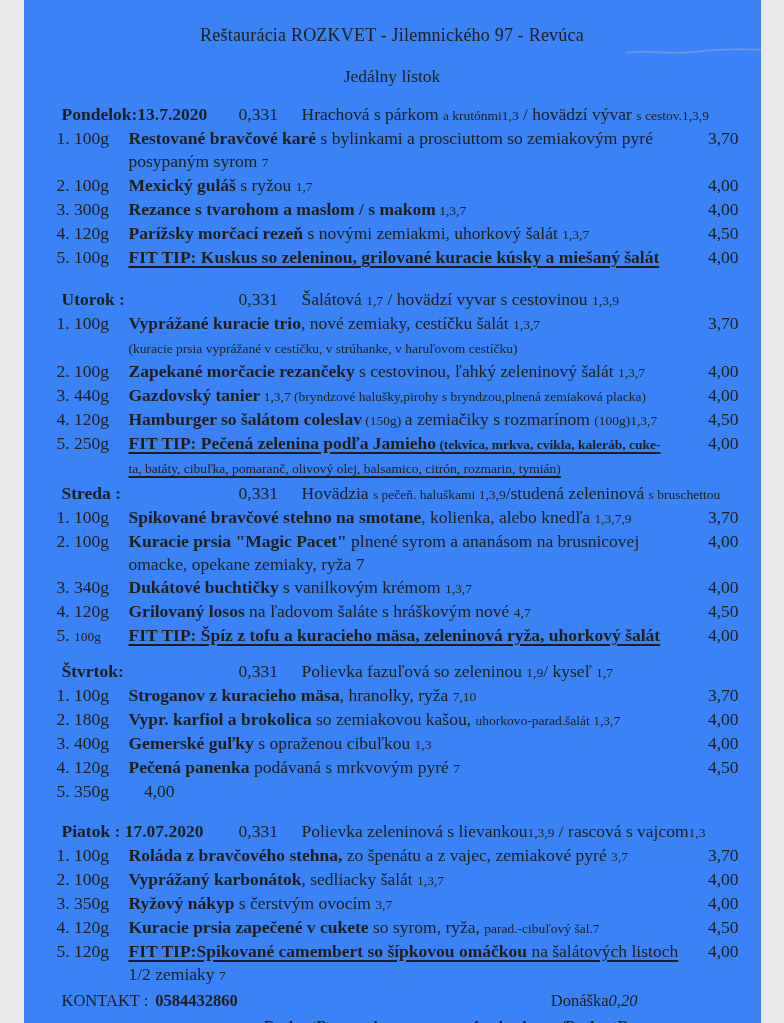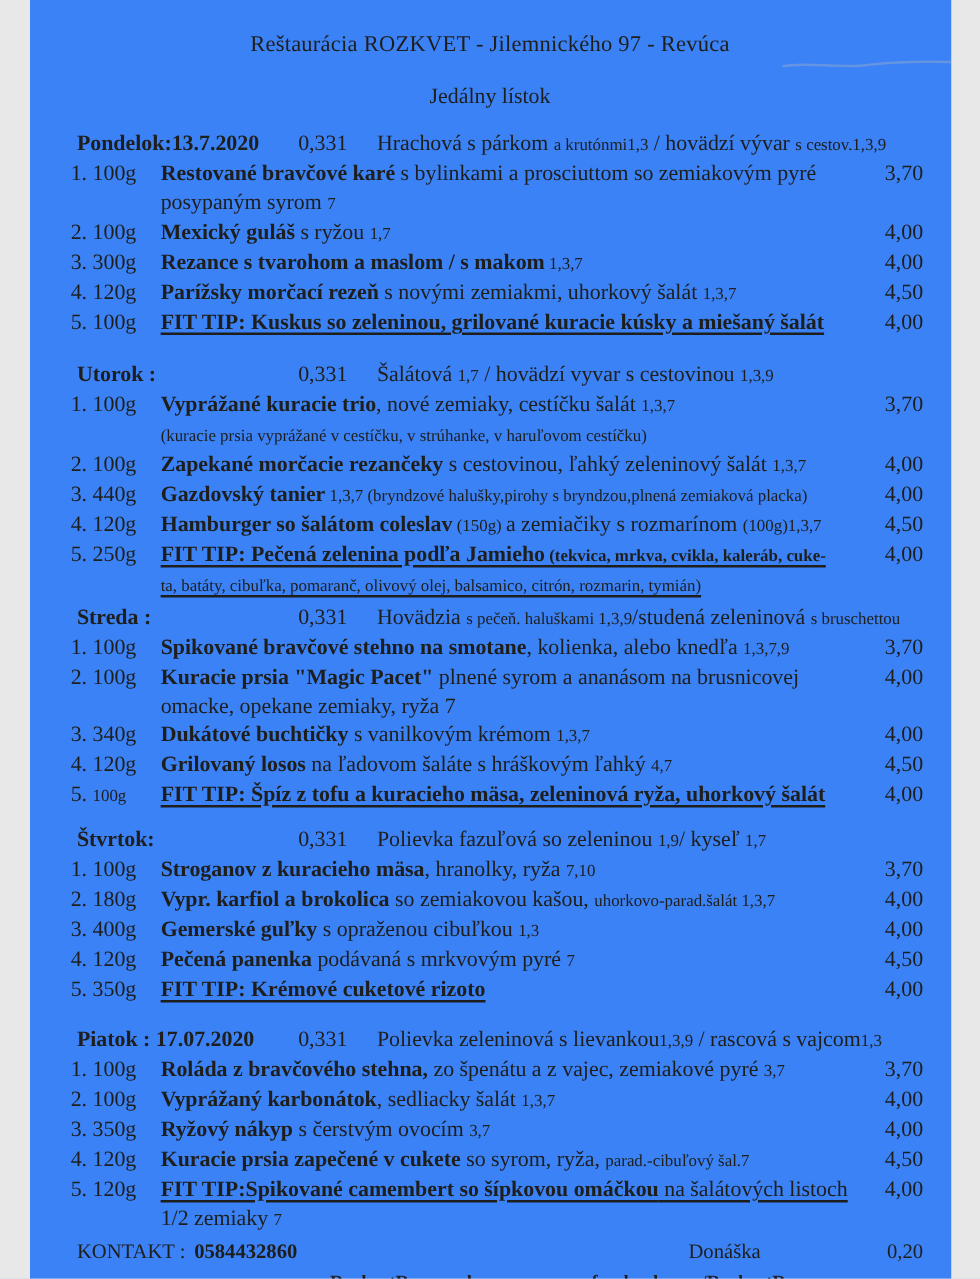--- a/index.html
+++ b/index.html
@@ -27,21 +27,21 @@
   .numw .w-sm{font-size:13.5px;}
   .desc{flex:1;padding-right:4px;}
   .line{display:block;}
   .seg-b{font-weight:bold;}
   .seg-smb{font-weight:bold;font-size:13.5px;}
   .u{text-decoration:underline;text-decoration-thickness:1.6px;text-underline-offset:3px;}
   .price{width:46px;text-align:right;flex-shrink:0;}
   .footer-contact{display:flex;padding:0 22px 0 38px;font-size:16.5px;line-height:23px;margin-top:2px;align-items:baseline;}
   .phone{font-weight:bold;margin-left:7px;}
   .donaska{margin-left:auto;}
-  .donaska-price{width:130px;text-align:right;}
+  .donaska-price{width:130px;font-style:italic;}
   .footer-links{display:flex;gap:56px;margin:3px 0 0 205px;font-size:15px;font-weight:bold;line-height:23px;}
   .scan-artifact{position:absolute;top:44px;left:600px;width:165px;height:14px;opacity:.55;}
   .scan-artifact svg{display:block;}
 </style>
 </head>
 <body>
 
 <div class="page">
   <div class="scan-artifact">
     <svg width="165" height="14" viewBox="0 0 165 14">
@@ -164,21 +164,21 @@
         <div class="item">
           <span class="numw">3. <span>340g</span></span>
           <span class="desc">
             <span class="line"><span class="seg-b">Dukátové buchtičky</span><span class="seg-n"> s vanilkovým krémom </span><span class="seg-sm">1,3,7</span></span>
           </span>
           <span class="price">4,00</span>
         </div>
         <div class="item">
           <span class="numw">4. <span>120g</span></span>
           <span class="desc">
-            <span class="line"><span class="seg-b">Grilovaný losos</span><span class="seg-n"> na ľadovom šaláte s hráškovým ľahký </span><span class="seg-sm">4,7</span></span>
+            <span class="line"><span class="seg-b">Grilovaný losos</span><span class="seg-n"> na ľadovom šaláte s hráškovým nové </span><span class="seg-sm">4,7</span></span>
           </span>
           <span class="price">4,50</span>
         </div>
         <div class="item">
           <span class="numw">5. <span class="w-sm">100g</span></span>
           <span class="desc">
             <span class="line u"><span class="seg-b">FIT TIP: Špíz z tofu a kuracieho mäsa, zeleninová ryža, uhorkový šalát</span></span>
           </span>
           <span class="price">4,00</span>
         </div>
@@ -212,23 +212,20 @@
         </div>
         <div class="item">
           <span class="numw">4. <span>120g</span></span>
           <span class="desc">
             <span class="line"><span class="seg-b">Pečená panenka</span><span class="seg-n">  podávaná s mrkvovým pyré </span><span class="seg-sm">7</span></span>
           </span>
           <span class="price">4,50</span>
         </div>
         <div class="item">
           <span class="numw">5. <span>350g</span></span>
-          <span class="desc">
-            <span class="line u"><span class="seg-b">FIT TIP: Krémové cuketové rizoto</span></span>
-          </span>
           <span class="price">4,00</span>
         </div>
       </div>
       <div class="day">
         <div class="day-header">
           <span class="day-name">Piatok : 17.07.2020</span>
           <span class="day-vol">0,331</span>
           <span class="day-soup"><span class="seg-n">Polievka zeleninová s lievankou</span><span class="seg-sm">1,3,9</span><span class="seg-n"> / rascová s vajcom</span><span class="seg-sm">1,3</span></span>
         </div>
         <div class="item">

